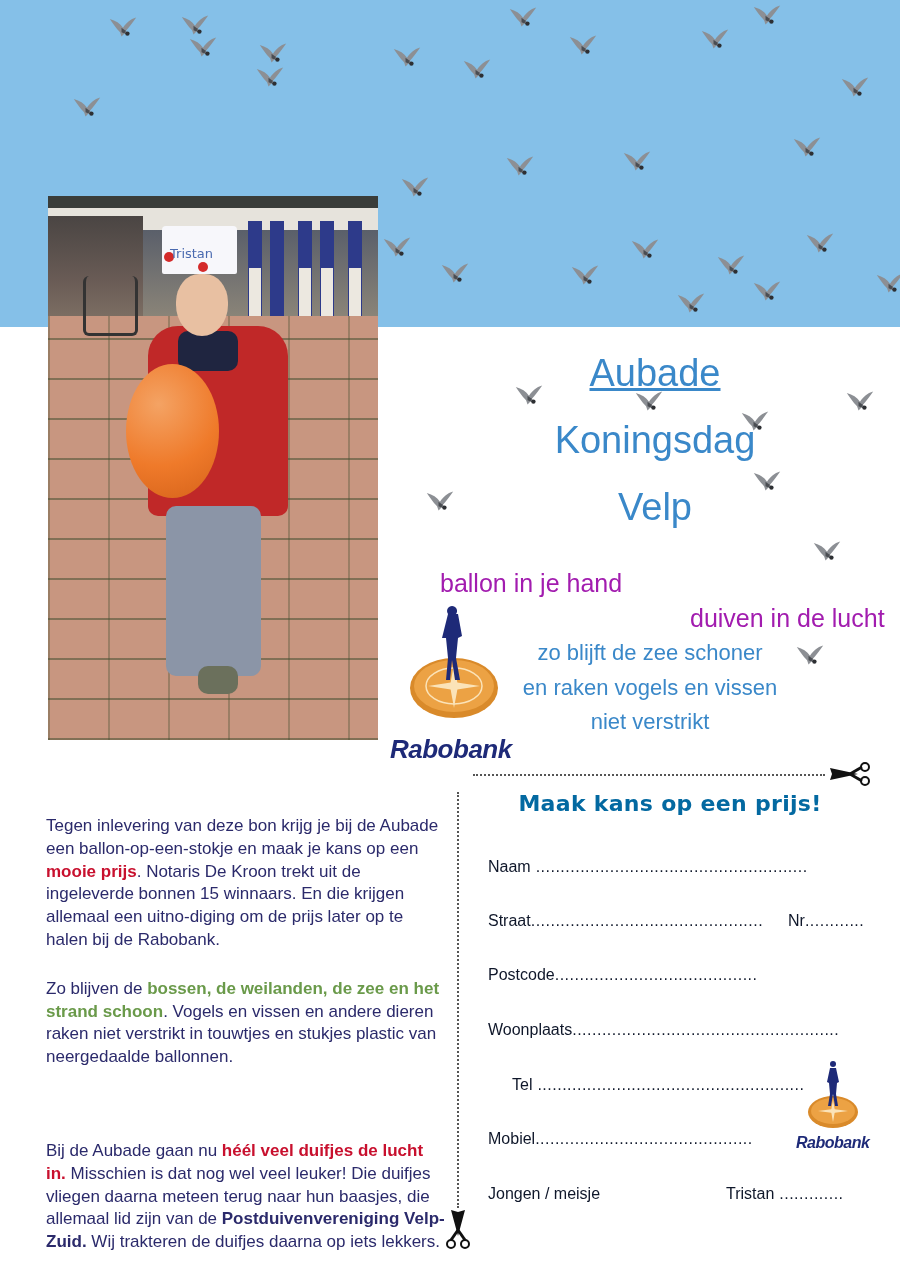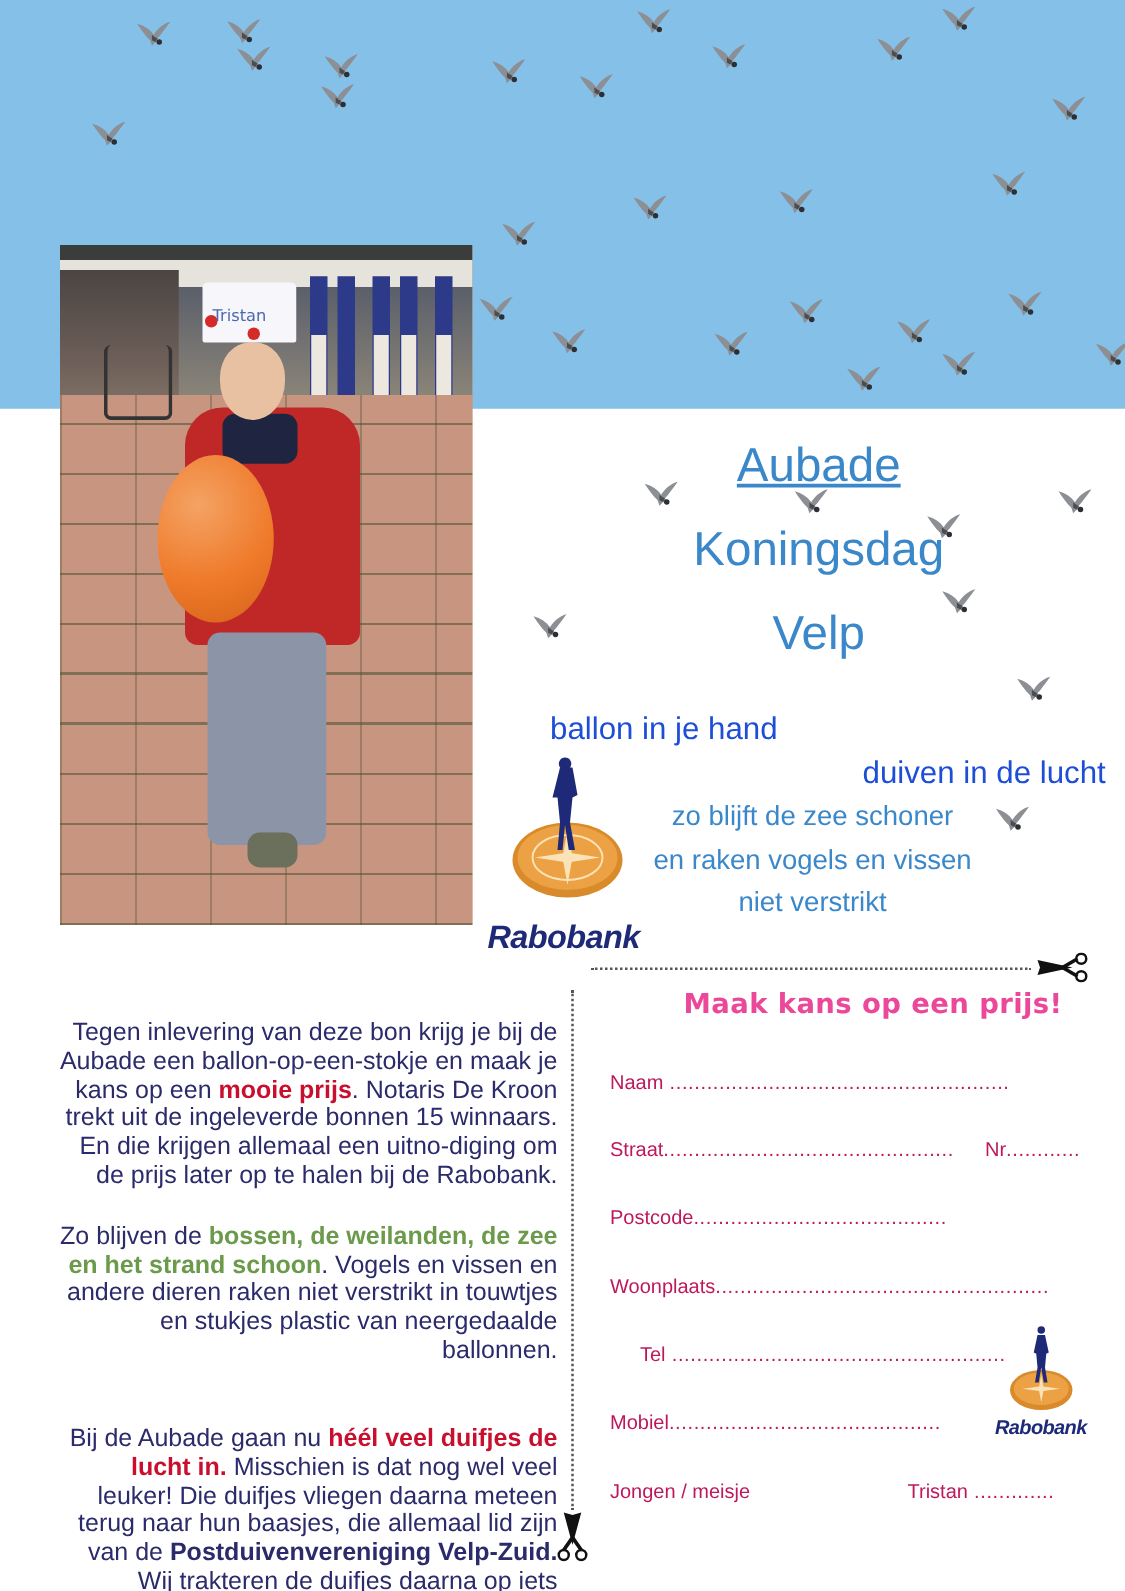--- a/index.html
+++ b/index.html
@@ -30,47 +30,47 @@
   .photo .pants { position:absolute; left:118px; top:310px; width:95px; height:170px; background:#8b95a7; border-radius:10px; }
   .photo .shoe { position:absolute; left:150px; top:470px; width:40px; height:28px; background:#6b705c; border-radius:10px; }
   .photo .balloon { position:absolute; left:78px; top:168px; width:93px; height:134px; background:radial-gradient(circle at 35% 30%, #f4a364 0%, #ef7a2a 55%, #d5621a 100%); border-radius:50%; }
   .photo .stroller { position:absolute; left:35px; top:80px; width:55px; height:60px; border:3px solid #333; border-radius:6px; border-top:none; }
 
   .title { position:absolute; left:420px; width:470px; text-align:center; color:#3a88c9; font-size:38px; line-height:1; }
   .title-1 { top:354px;text-decoration:underline; }
   .title-2 { top:421px; }
   .title-3 { top:488px; }
 
-  .slogan { position:absolute; top:569px; color:#1d4ed8; font-size:25px; white-space:nowrap; }
+  .slogan { position:absolute; top:569px; color:#a21caf; font-size:25px; white-space:nowrap; }
   .slogan-a { left:440px; }
   .slogan-b { left:690px;margin-top:35px; }
 
   .sub { position:absolute; left:490px; width:320px; text-align:center; color:#3a88c9; font-size:22px; }
   .sub-1 { top:640px; }
   .sub-2 { top:675px; }
   .sub-3 { top:709px; }
 
   .rabo-logo { position:absolute; }
   .rabo-word { position:absolute; color:#1e2a78; font-weight:bold; font-style:italic; letter-spacing:-0.5px; }
 
   .cut-h { position:absolute; left:473px; top:774px; width:352px; height:0; border-top:2px dotted #555; }
   .cut-v { position:absolute; left:457px; top:792px; width:0; height:416px; border-left:2px dotted #555; }
   .scissor { position:absolute; }
 
-  .prize { position:absolute; left:490px; top:791px; width:360px; text-align:right; color:#ec4899; font-size:22px; font-weight:bold; font-family:"DejaVu Sans", sans-serif; letter-spacing:0.3px; }
-
-  .body-text { position:absolute; left:46px; width:400px; color:#2b2a6b; font-size:20px; line-height:22.8px;text-align:right; }
+  .prize { position:absolute; left:490px; top:791px; width:360px; text-align:center; color:#0369a1; font-size:22px; font-weight:bold; font-family:"DejaVu Sans", sans-serif; letter-spacing:0.3px; }
+
+  .body-text { position:absolute; left:46px; width:400px; color:#2b2a6b; font-size:17px; line-height:22.8px; }
   .p1 { top:815px; }
   .p2 { top:955px; }
   .p3 { top:1140px; }
   .red { color:#c8102e; font-weight:bold; }
   .green { color:#6a9a4a; font-weight:bold; }
   .bold { font-weight:bold; }
 
-  .field { position:absolute; color:#be185d; font-size:16px; white-space:nowrap; }
+  .field { position:absolute; color:#0f172a; font-size:16px; white-space:nowrap; }
   .field .dots { letter-spacing:0.5px; }
 </style>
 </head>
 <body>
 
 <div class="sky"></div>
 
 <svg width="0" height="0" style="position:absolute">
   <defs>
     <symbol id="pigeon" viewBox="0 0 40 30">

